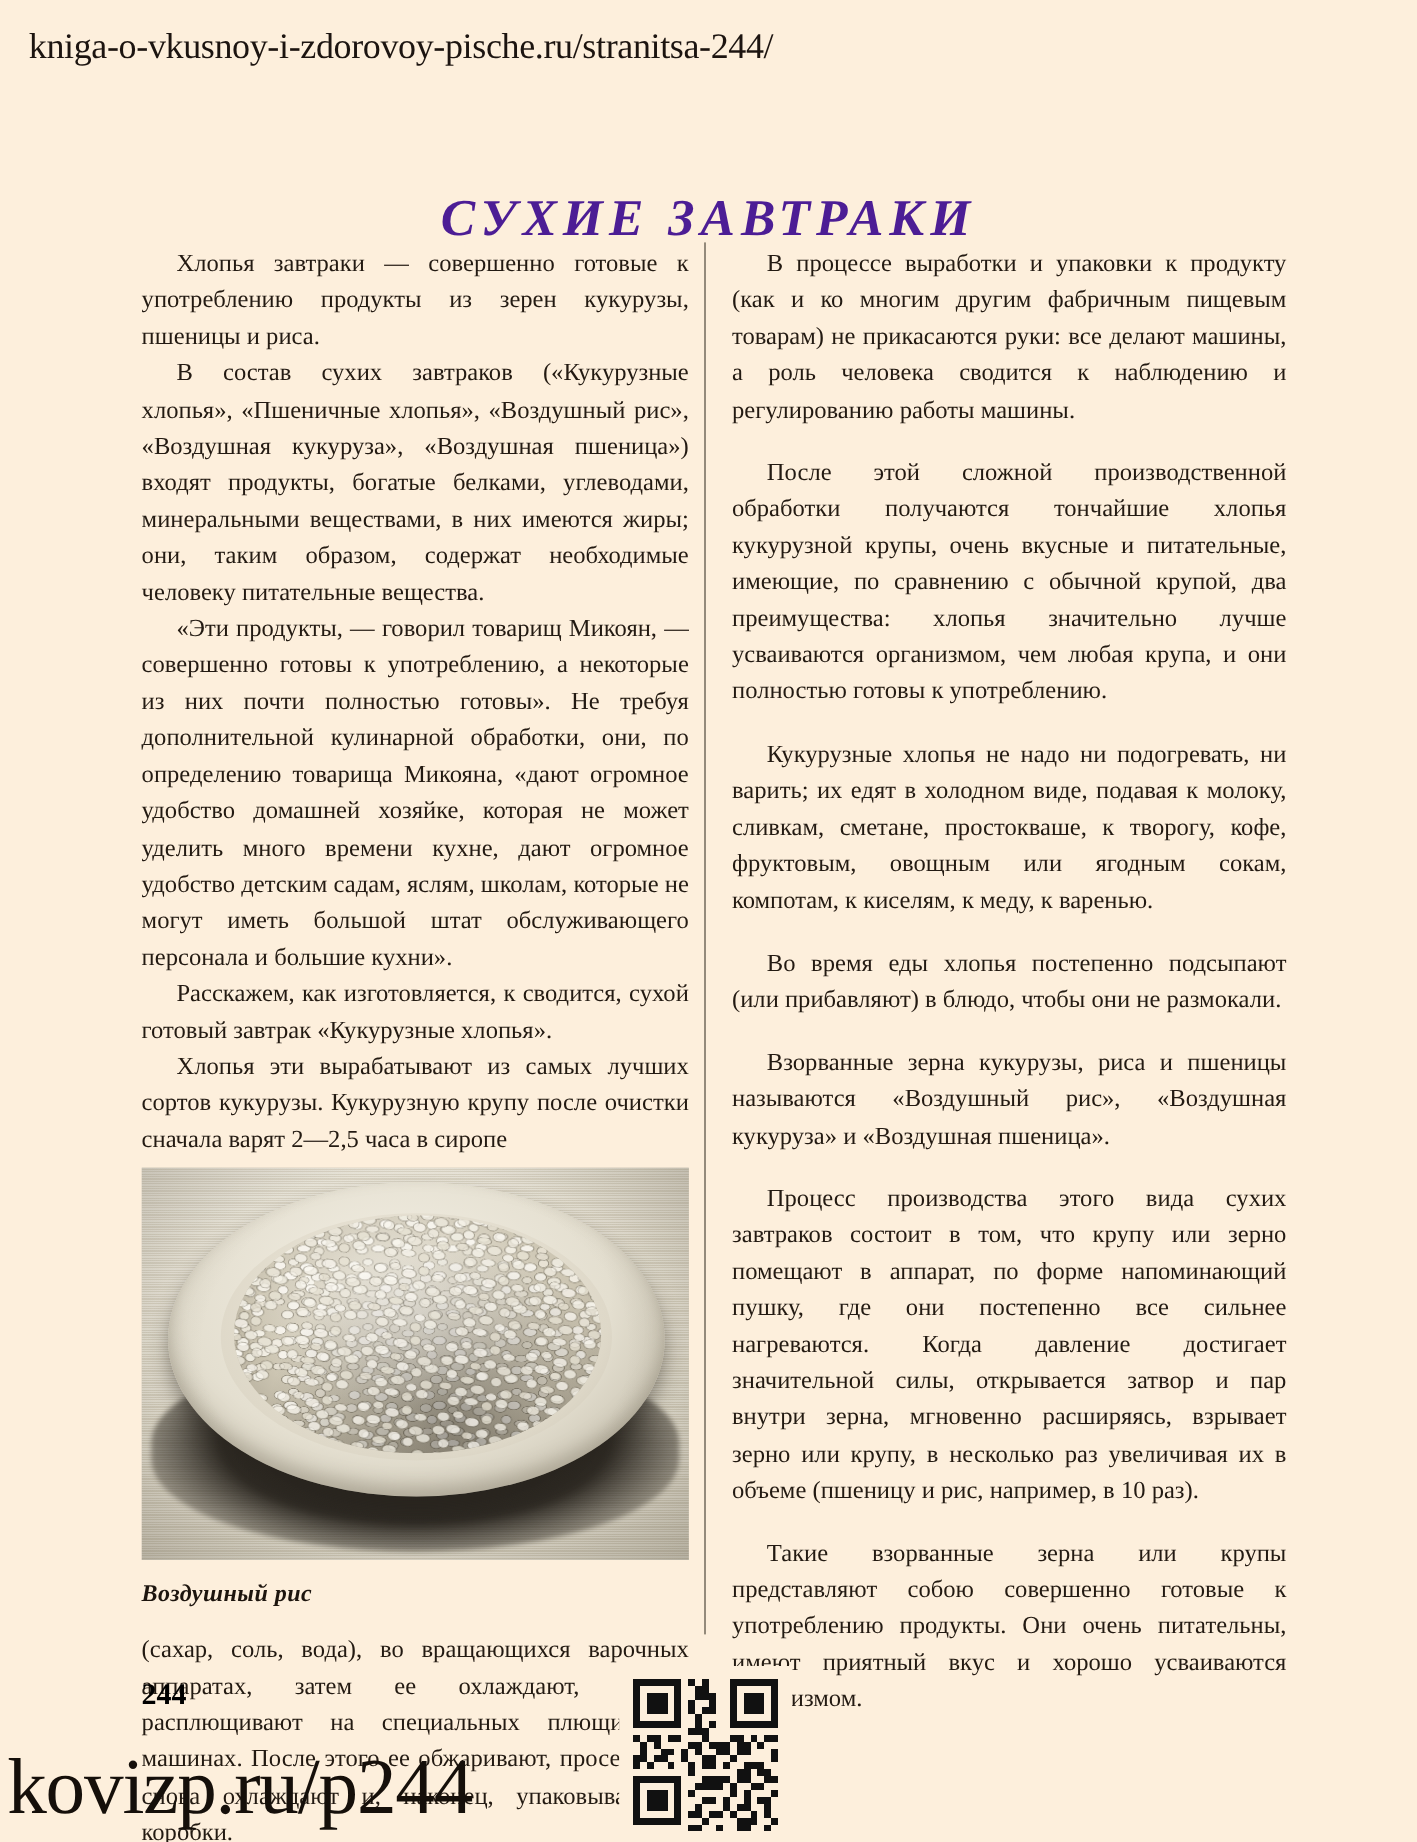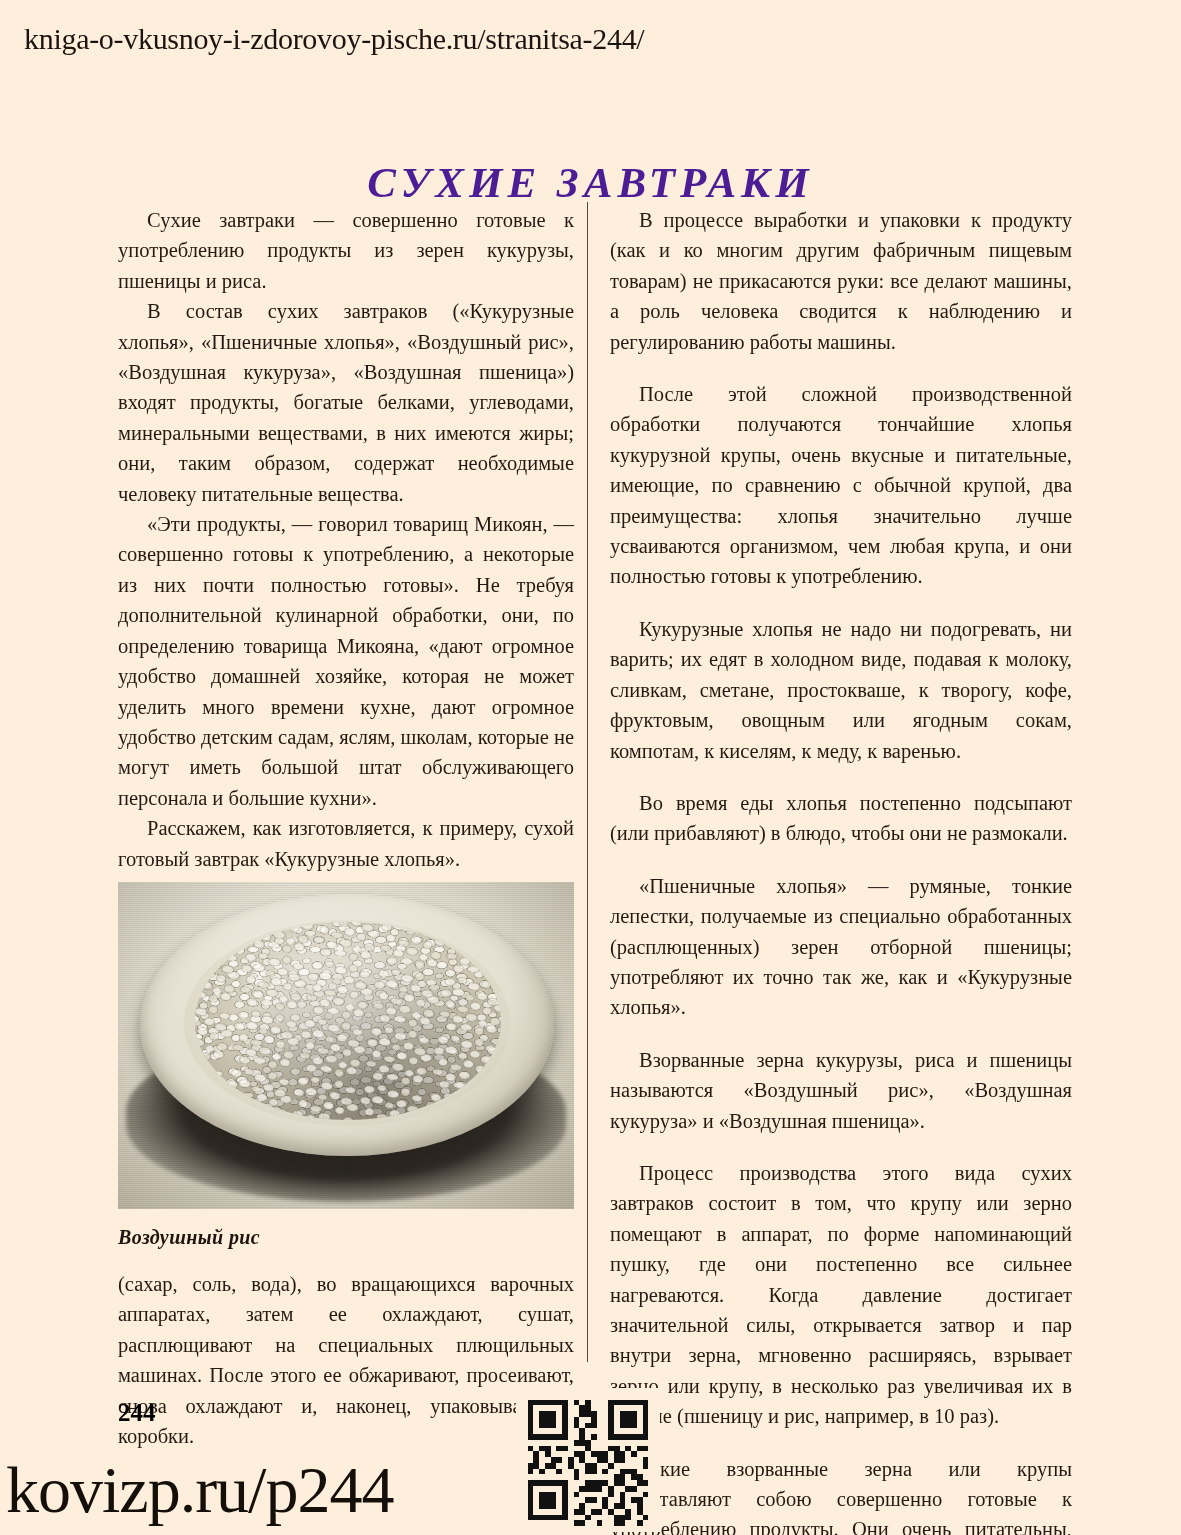--- a/index.html
+++ b/index.html
@@ -245,24 +245,25 @@
 
   <div class="header-url">kniga-o-vkusnoy-i-zdorovoy-pische.ru/stranitsa-244/</div>
 
   <h1 class="page-title">СУХИЕ ЗАВТРАКИ</h1>
 
   <div class="divider"></div>
 
   <div class="columns">
 
     <div class="col col-left">
-      <p class="para">Сухие завтраки — совершенно готовые к употреблению продукты из зерен кукурузы, пшеницы и риса.</p>
+      <p class="para">Хлопья завтраки — совершенно готовые к употреблению продукты из зерен кукурузы, пшеницы и риса.</p>
       <p class="para">В состав сухих завтраков («Кукурузные хлопья», «Пшеничные хлопья», «Воздушный рис», «Воздушная кукуруза», «Воздушная пшеница») входят продукты, богатые белками, углеводами, минеральными веществами, в них имеются жиры; они, таким образом, содержат необходимые человеку питательные вещества.</p>
       <p class="para">«Эти продукты, — говорил товарищ Микоян, — совершенно готовы к употреблению, а некоторые из них почти полностью готовы». Не требуя дополнительной кулинарной обработки, они, по определению товарища Микояна, «дают огромное удобство домашней хозяйке, которая не может уделить много времени кухне, дают огромное удобство детским садам, яслям, школам, которые не могут иметь большой штат обслуживающего персонала и большие кухни».</p>
-      <p class="para">Расскажем, как изготовляется, к примеру, сухой готовый завтрак «Кукурузные хлопья».</p>
+      <p class="para">Расскажем, как изготовляется, к сводится, сухой готовый завтрак «Кукурузные хлопья».</p>
+      <p class="para">Хлопья эти вырабатывают из самых лучших сортов кукурузы. Кукурузную крупу после очистки сначала варят 2—2,5 часа в сиропе</p>
 
       <div class="figure">
         <div class="figure-image">
           <div class="fig-paper"></div>
           <div class="fig-shadow"></div>
           <div class="fig-plate">
             <div class="fig-plate-inner"></div>
             <div class="fig-rice">
               <div class="fig-grain-shade"></div>
             </div>
@@ -275,21 +276,20 @@
       <div class="after-figure">
         <p class="para">(сахар, соль, вода), во вращающихся варочных аппаратах, затем ее охлаждают, сушат, расплющивают на специальных плющильных машинах. После этого ее обжаривают, просеивают, снова охлаждают и, наконец, упаковывают в коробки.</p>
       </div>
     </div>
 
     <div class="col col-right">
       <p class="para">В процессе выработки и упаковки к продукту (как и ко многим другим фабричным пищевым товарам) не прикасаются руки: все делают машины, а роль человека сводится к наблюдению и регулированию работы машины.</p>
       <p class="para">После этой сложной производственной обработки получаются тончайшие хлопья кукурузной крупы, очень вкусные и питательные, имеющие, по сравнению с обычной крупой, два преимущества: хлопья значительно лучше усваиваются организмом, чем любая крупа, и они полностью готовы к употреблению.</p>
       <p class="para">Кукурузные хлопья не надо ни подогревать, ни варить; их едят в холодном виде, подавая к молоку, сливкам, сметане, простокваше, к творогу, кофе, фруктовым, овощным или ягодным сокам, компотам, к киселям, к меду, к варенью.</p>
       <p class="para">Во время еды хлопья постепенно подсыпают (или прибавляют) в блюдо, чтобы они не размокали.</p>
-      <p class="para">«Пшеничные хлопья» — румяные, тонкие лепестки, получаемые из специально обработанных (расплющенных) зерен отборной пшеницы; употребляют их точно так же, как и «Кукурузные хлопья».</p>
       <p class="para">Взорванные зерна кукурузы, риса и пшеницы называются «Воздушный рис», «Воздушная кукуруза» и «Воздушная пшеница».</p>
       <p class="para">Процесс производства этого вида сухих завтраков состоит в том, что крупу или зерно помещают в аппарат, по форме напоминающий пушку, где они постепенно все сильнее нагреваются. Когда давление достигает значительной силы, открывается затвор и пар внутри зерна, мгновенно расширяясь, взрывает зерно или крупу, в несколько раз увеличивая их в объеме (пшеницу и рис, например, в 10 раз).</p>
       <p class="para">Такие взорванные зерна или крупы представляют собою совершенно готовые к употреблению продукты. Они очень питательны, имеют приятный вкус и хорошо усваиваются организмом.</p>
 
     </div>
 
   </div>
 
   <div class="page-number">244</div>
 

